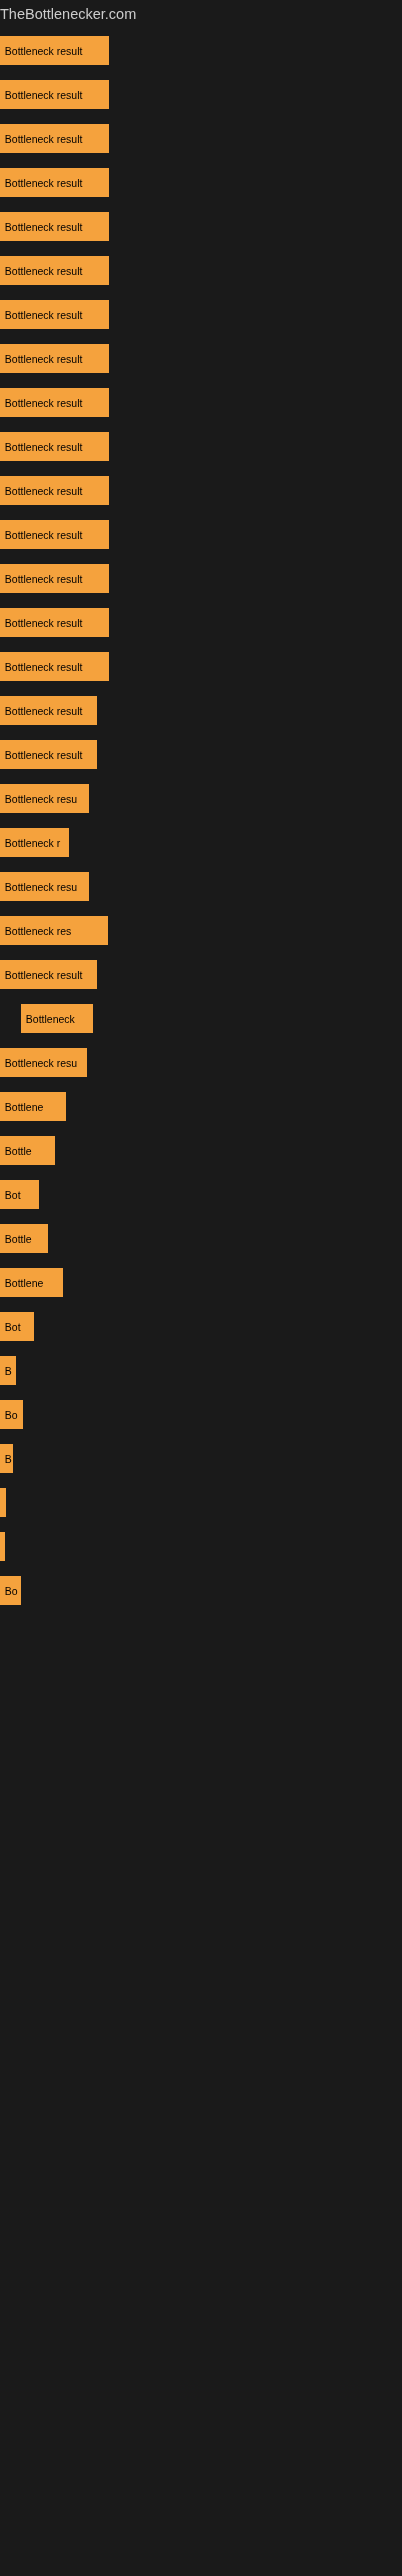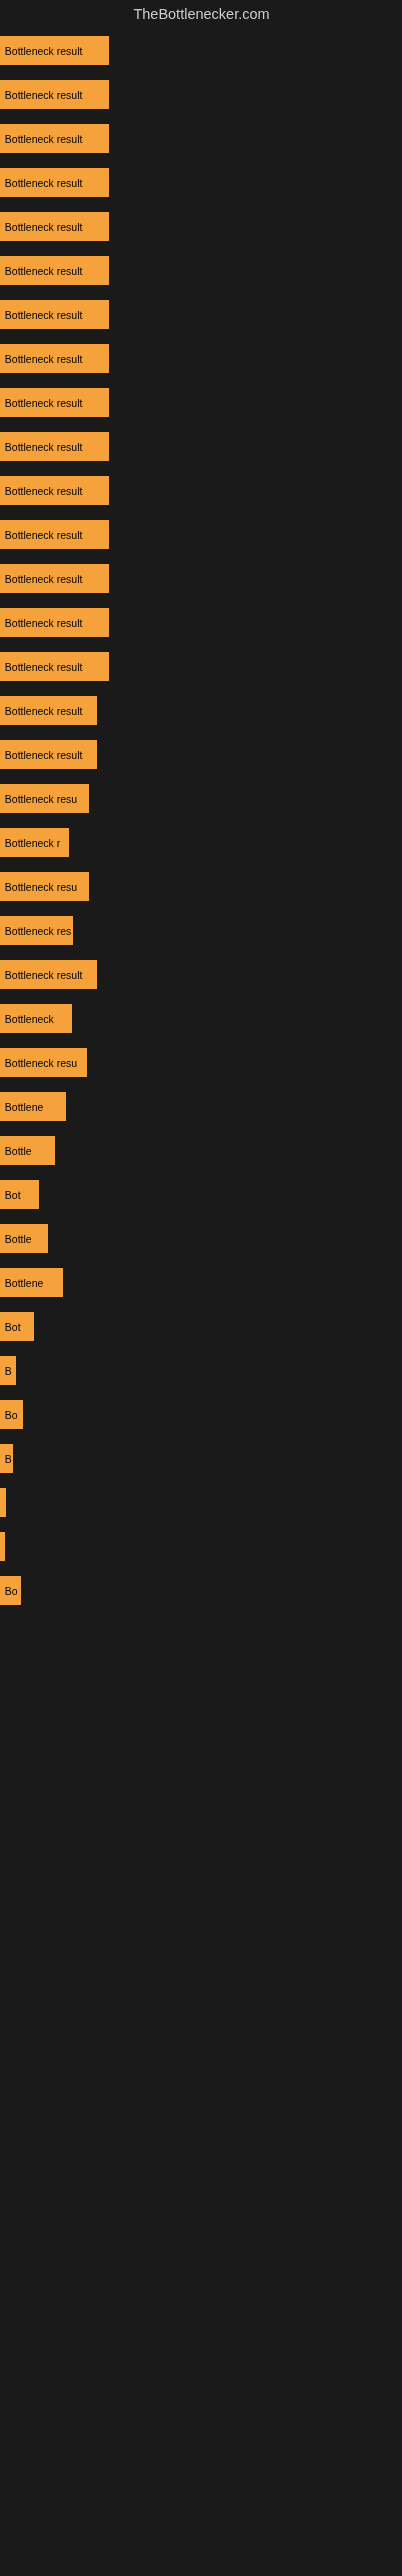--- a/index.html
+++ b/index.html
@@ -10,21 +10,21 @@
 
     body {
       background-color: #1a1a1a;
       width: 403px;
       min-height: 2576px;
       font-family: Arial, sans-serif;
       position: relative;
     }
 
     .site-title {
-      text-align: center;
+      text-align: left;
       color: #cccccc;
       font-size: 14.5px;
       padding: 6.4px 0;
       font-weight: normal;
     }
 
     .bars-container {
       display: flex;
       flex-direction: column;
       gap: 0px;
@@ -113,27 +113,27 @@
     <div class="bar-row">
       <div class="bar" style="width: 89px;">Bottleneck resu</div>
     </div>
     <div class="bar-row">
       <div class="bar" style="width: 69px;">Bottleneck r</div>
     </div>
     <div class="bar-row">
       <div class="bar" style="width: 89px;">Bottleneck resu</div>
     </div>
     <div class="bar-row">
-      <div class="bar" style="width: 73px; text-align: center;">Bottleneck res</div>
+      <div class="bar" style="width: 108px; text-align: center;">Bottleneck res</div>
     </div>
     <div class="bar-row">
       <div class="bar" style="width: 97px;">Bottleneck result</div>
     </div>
     <div class="bar-row">
-      <div class="bar" style="width: 72px;">Bottleneck </div>
+      <div class="bar" style="width: 72px; margin-left: 21px;">Bottleneck </div>
     </div>
     <div class="bar-row">
       <div class="bar" style="width: 87px;">Bottleneck resu</div>
     </div>
     <div class="bar-row">
       <div class="bar" style="width: 66px;">Bottlene</div>
     </div>
     <div class="bar-row">
       <div class="bar" style="width: 55px;">Bottle</div>
     </div>

